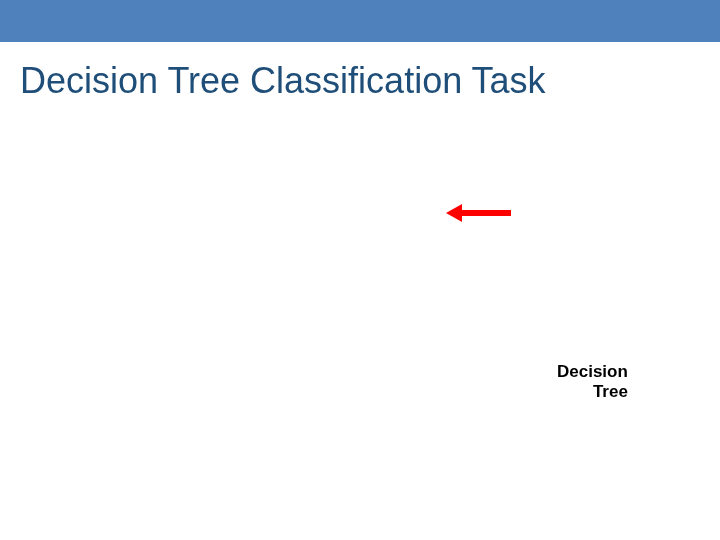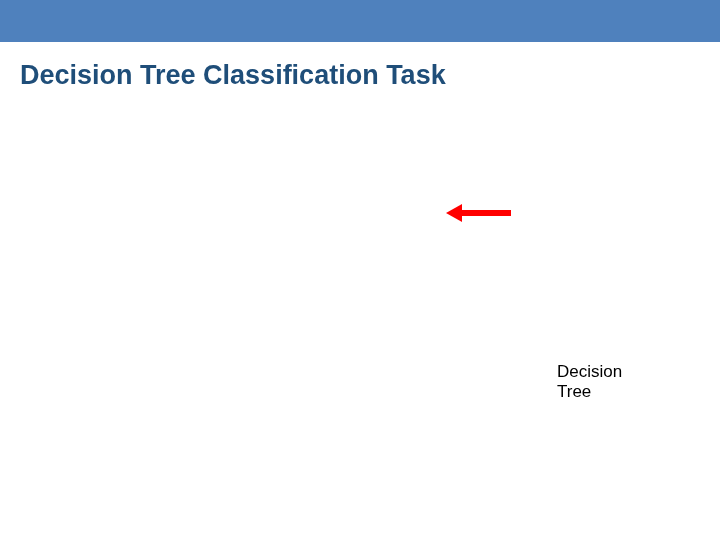--- a/index.html
+++ b/index.html
@@ -17,23 +17,23 @@
     top: 0;
     left: 0;
     width: 720px;
     height: 42px;
     background: #4f81bd;
   }
   .title {
     position: absolute;
     top: 60px;
     left: 20px;
-    font-size: 27px;
+    font-size: 36px;
     color: #1f4e79;
-    font-weight: 700;
+    font-weight: 400;
     letter-spacing: 0px;
   }
   .arrow-container {
     position: absolute;
     top: 204px;
     left: 446px;
     width: 65px;
     height: 18px;
   }
   .arrow-line {
@@ -53,22 +53,23 @@
     border-top: 9px solid transparent;
     border-bottom: 9px solid transparent;
     border-right: 16px solid #ff0000;
   }
   .label {
     position: absolute;
     top: 362px;
     left: 557px;
     font-size: 17px;
     color: #000000;
-    font-weight: normal;
+    font-weight: bold;
     line-height: 1.2;
+    text-align: right;
   }
 </style>
 </head>
 <body>
 
 <div class="top-bar"></div>
 
 <div class="title">Decision Tree Classification Task</div>
 
 <div class="arrow-container">

